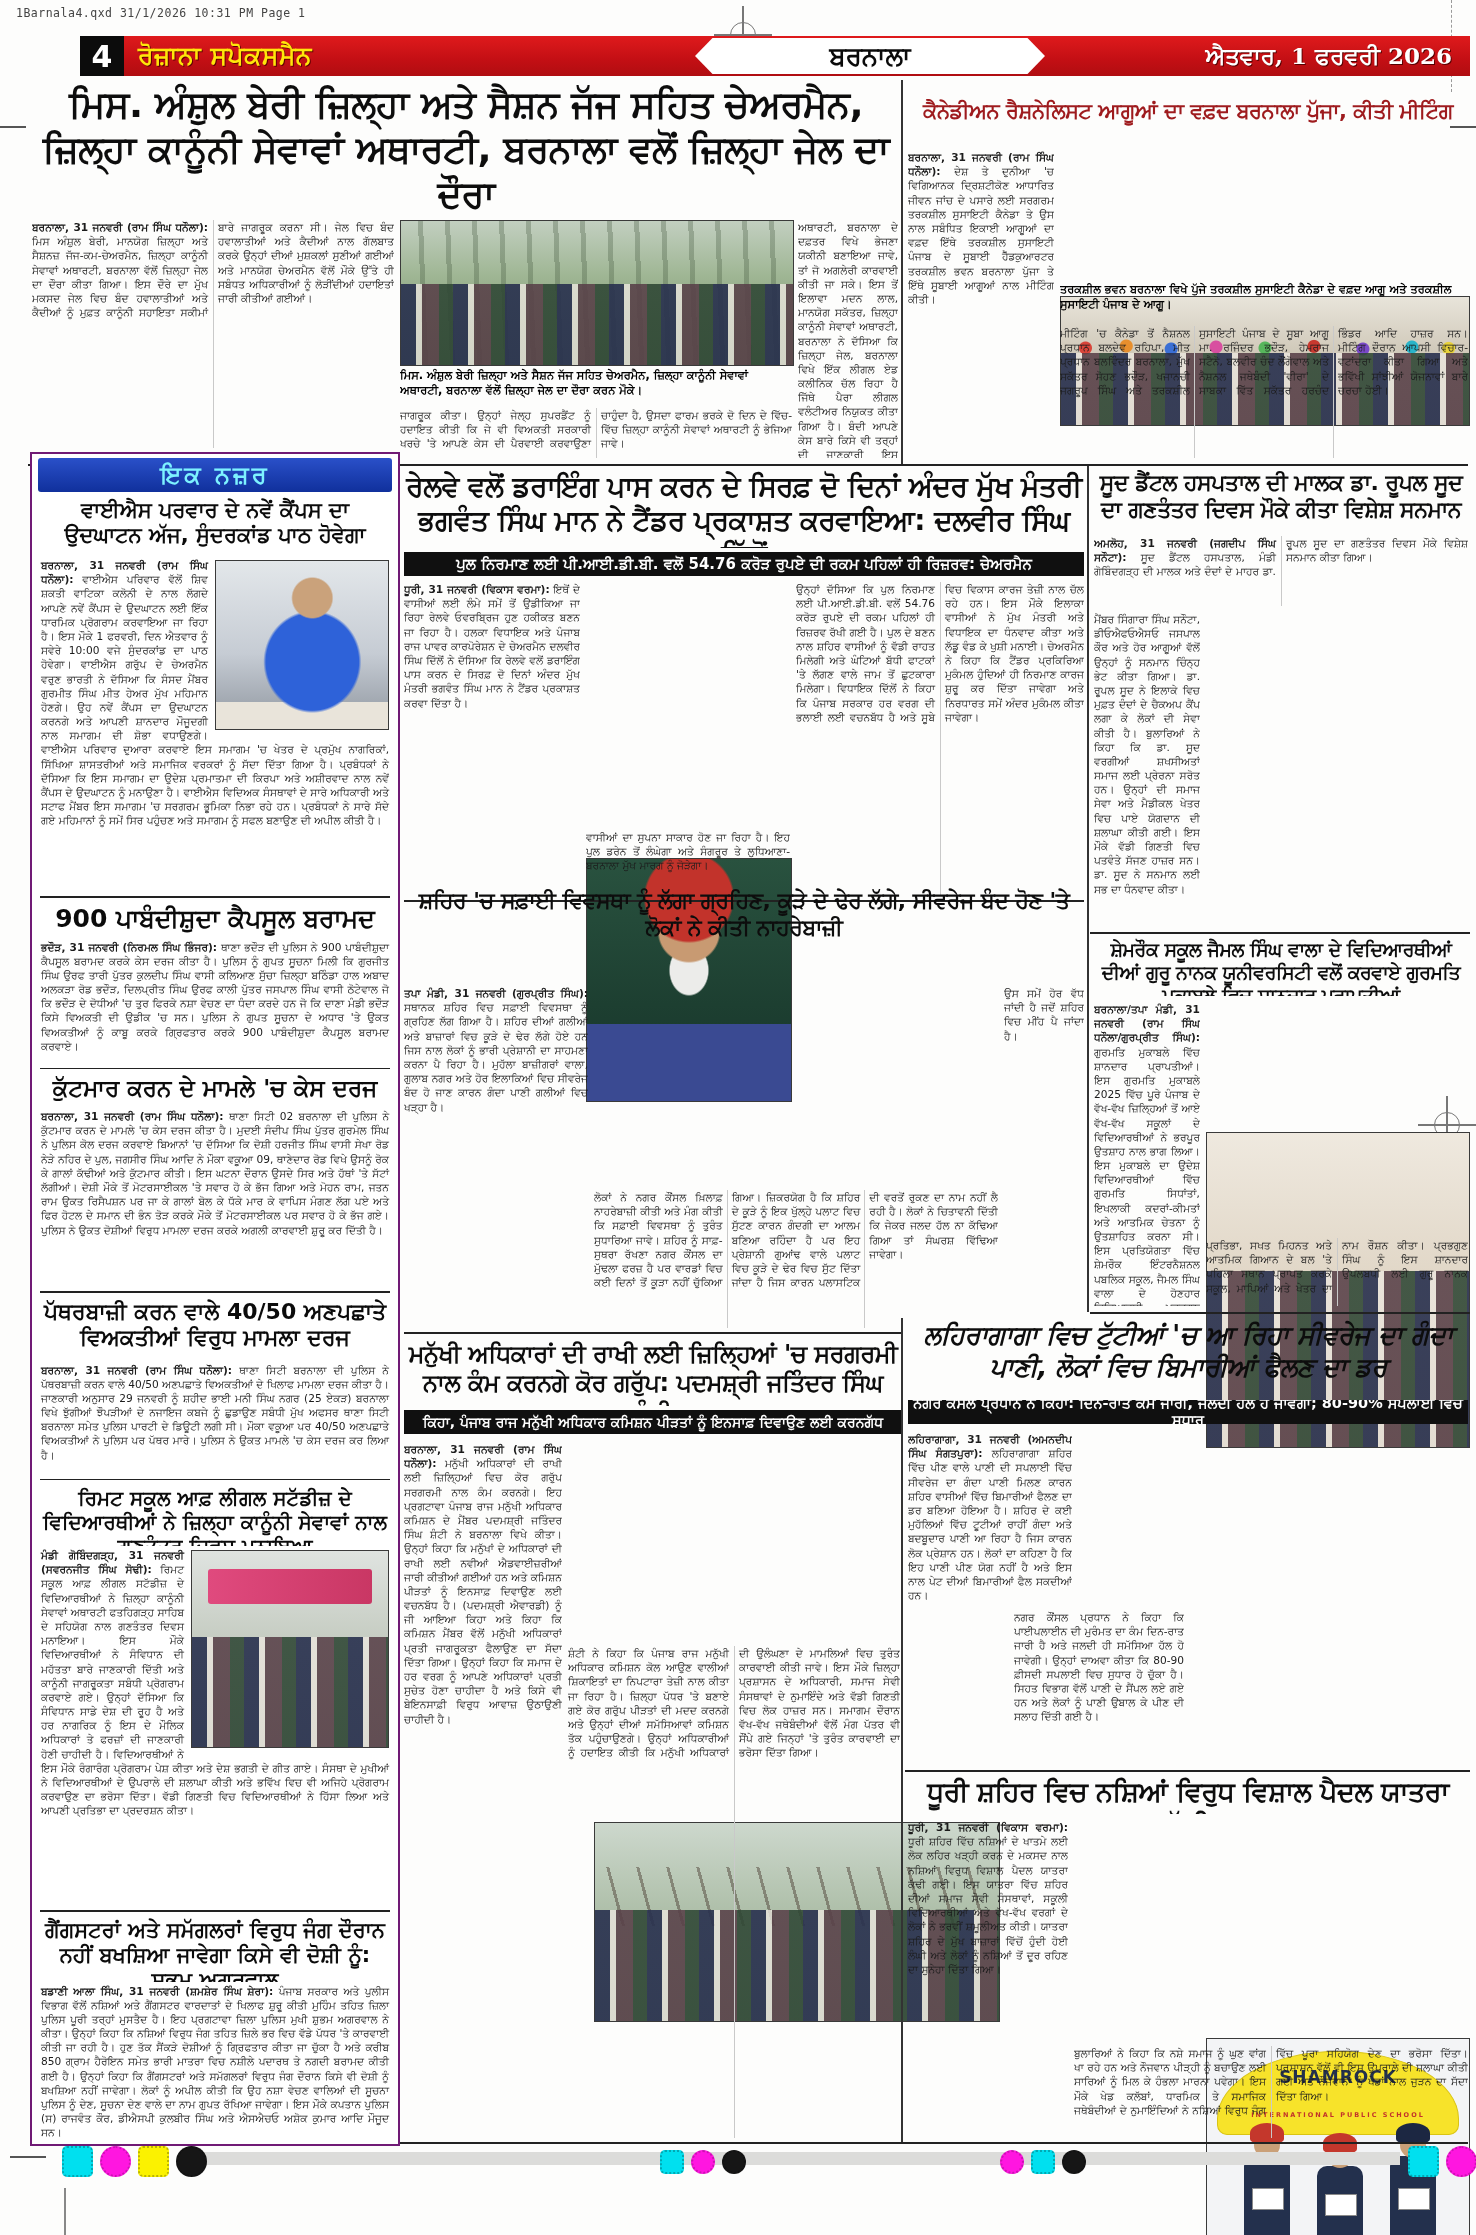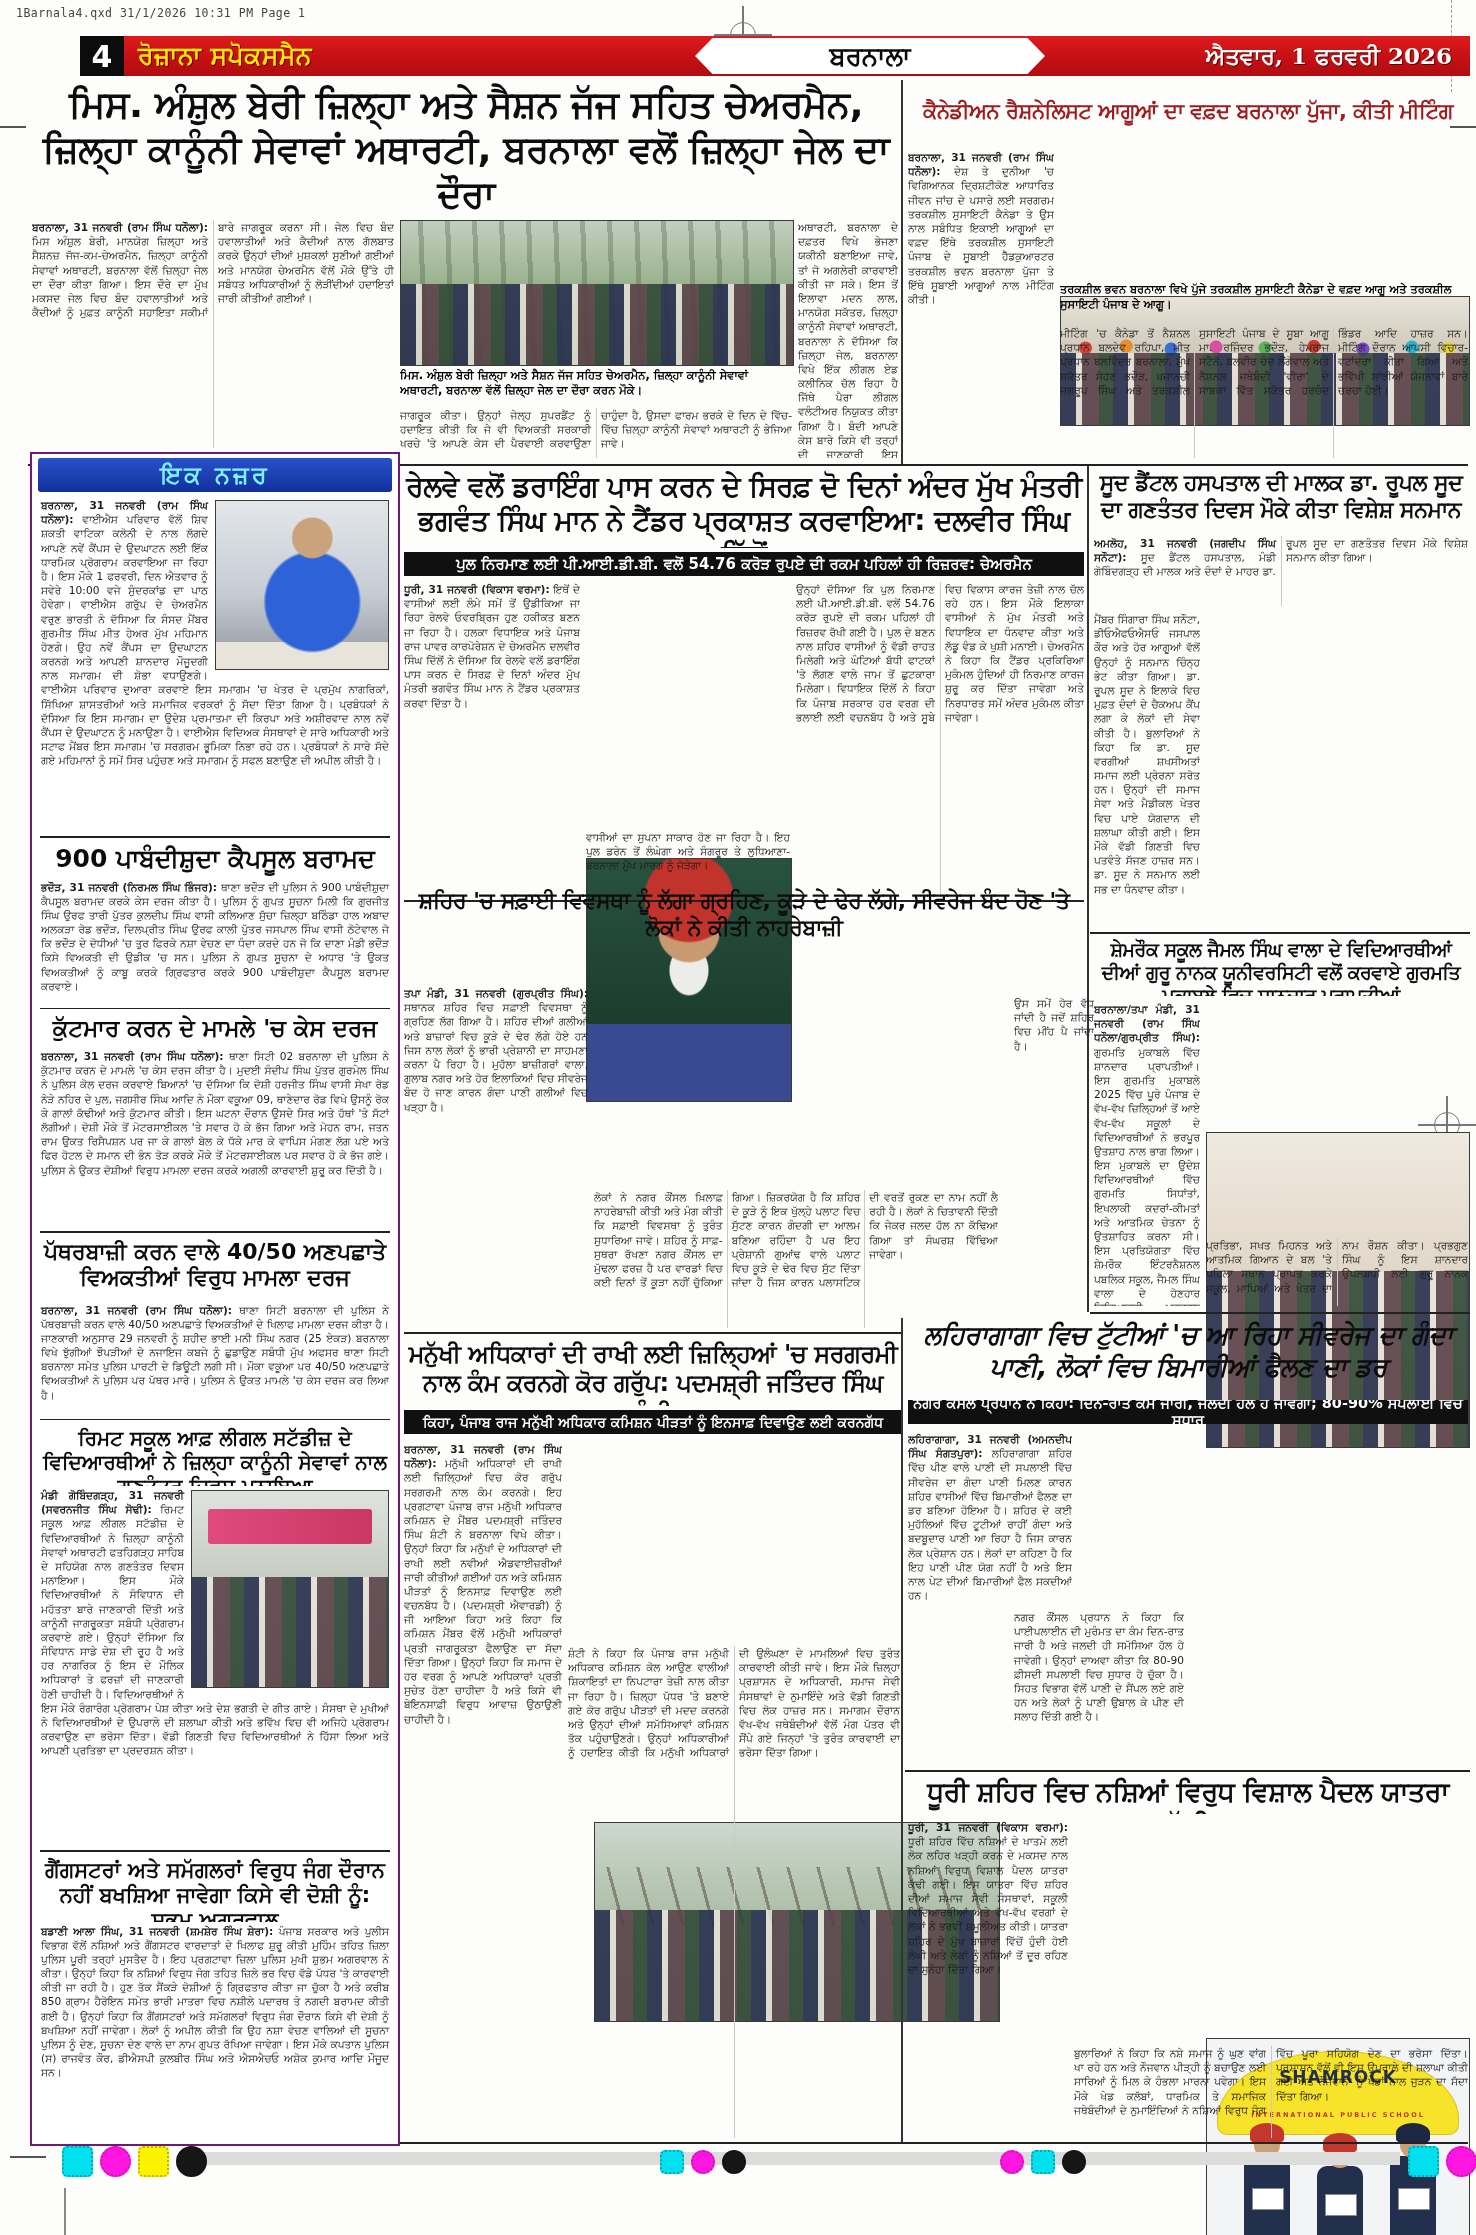--- a/index.html
+++ b/index.html
@@ -149,20 +149,21 @@
   </p>
   <div class="abs photo ph-canada crowd" style="left:1060px;top:150px;width:408px;height:128px;"></div>
   <div class="abs caption" style="left:1060px;top:282px;width:408px;height:40px;">ਤਰਕਸ਼ੀਲ ਭਵਨ ਬਰਨਾਲਾ ਵਿਖੇ ਪੁੱਜੇ ਤਰਕਸ਼ੀਲ ਸੁਸਾਇਟੀ ਕੈਨੇਡਾ ਦੇ ਵਫ਼ਦ ਆਗੂ ਅਤੇ ਤਰਕਸ਼ੀਲ ਸੁਸਾਇਟੀ ਪੰਜਾਬ ਦੇ ਆਗੂ।</div>
   <p class="abs body-text cols3" style="left:1060px;top:326px;width:408px;height:132px;margin:0;">ਮੀਟਿੰਗ 'ਚ ਕੈਨੇਡਾ ਤੋਂ ਨੈਸ਼ਨਲ ਪ੍ਰਧਾਨ ਬਲਦੇਵ ਰਹਿਪਾ, ਮੀਤ ਪ੍ਰਧਾਨ ਬਲਵਿੰਦਰ ਬਰਨਾਲਾ, ਮੁੱਖ ਸਕੱਤਰ ਸੋਹਣ ਭਦੌੜ, ਖਜਾਨਚੀ ਜਗਰੂਪ ਸਿੰਘ ਅਤੇ ਤਰਕਸ਼ੀਲ ਸੁਸਾਇਟੀ ਪੰਜਾਬ ਦੇ ਸੂਬਾ ਆਗੂ ਮਾ. ਰਜਿੰਦਰ ਭਦੌੜ, ਹੇਮਰਾਜ ਸਟੈਨੋ, ਬਲਵੀਰ ਚੰਦ ਲੌਂਗੋਵਾਲ ਅਤੇ ਨੈਸ਼ਨਲ ਜਥੇਬੰਦੀ 'ਵੀਰਾ' ਦੇ ਸਾਬਕਾ ਵਿੱਤ ਸਕੱਤਰ ਹਰਚੰਦ ਭਿੰਡਰ ਆਦਿ ਹਾਜ਼ਰ ਸਨ। ਮੀਟਿੰਗ ਦੌਰਾਨ ਆਪਸੀ ਵਿਚਾਰ-ਵਟਾਂਦਰਾ ਕੀਤਾ ਗਿਆ ਅਤੇ ਭਵਿੱਖੀ ਸਾਂਝੀਆਂ ਯੋਜਨਾਵਾਂ ਬਾਰੇ ਚਰਚਾ ਹੋਈ।</p>
 
   <div class="abs hrule" style="left:28px;top:464px;width:1440px;"></div>
 
   <div class="abs ikbox" style="left:30px;top:452px;width:366px;height:1690px;">
     <div class="ikbanner">ਇਕ ਨਜ਼ਰ</div>
 
+    <div class="ikhead" style="font-size:21px;height:56px;">ਵਾਈਐਸ ਪਰਵਾਰ ਦੇ ਨਵੇਂ ਕੈਂਪਸ ਦਾ ਉਦਘਾਟਨ ਅੱਜ, ਸੁੰਦਰਕਾਂਡ ਪਾਠ ਹੋਵੇਗਾ</div>
     <div class="ikbody body-text" style="height:332px;">
       <span class="photo ph-desk floatR" style="display:block;width:172px;height:168px;"></span>
       <b class="dateline">ਬਰਨਾਲਾ, 31 ਜਨਵਰੀ (ਰਾਮ ਸਿੰਘ ਧਨੌਲਾ):</b>
       <span>ਵਾਈਐਸ ਪਰਿਵਾਰ ਵੱਲੋਂ ਸ਼ਿਵ ਸ਼ਕਤੀ ਵਾਟਿਕਾ ਕਲੋਨੀ ਦੇ ਨਾਲ ਲੱਗਦੇ ਆਪਣੇ ਨਵੇਂ ਕੈਂਪਸ ਦੇ ਉਦਘਾਟਨ ਲਈ ਇੱਕ ਧਾਰਮਿਕ ਪ੍ਰੋਗਰਾਮ ਕਰਵਾਇਆ ਜਾ ਰਿਹਾ ਹੈ। ਇਸ ਮੌਕੇ 1 ਫਰਵਰੀ, ਦਿਨ ਐਤਵਾਰ ਨੂੰ ਸਵੇਰੇ 10:00 ਵਜੇ ਸੁੰਦਰਕਾਂਡ ਦਾ ਪਾਠ ਹੋਵੇਗਾ। ਵਾਈਐਸ ਗਰੁੱਪ ਦੇ ਚੇਅਰਮੈਨ ਵਰੁਣ ਭਾਰਤੀ ਨੇ ਦੱਸਿਆ ਕਿ ਸੰਸਦ ਮੈਂਬਰ ਗੁਰਮੀਤ ਸਿੰਘ ਮੀਤ ਹੇਅਰ ਮੁੱਖ ਮਹਿਮਾਨ ਹੋਣਗੇ। ਉਹ ਨਵੇਂ ਕੈਂਪਸ ਦਾ ਉਦਘਾਟਨ ਕਰਨਗੇ ਅਤੇ ਆਪਣੀ ਸ਼ਾਨਦਾਰ ਮੌਜੂਦਗੀ ਨਾਲ ਸਮਾਗਮ ਦੀ ਸ਼ੋਭਾ ਵਧਾਉਣਗੇ। ਵਾਈਐਸ ਪਰਿਵਾਰ ਦੁਆਰਾ ਕਰਵਾਏ ਇਸ ਸਮਾਗਮ 'ਚ ਖੇਤਰ ਦੇ ਪ੍ਰਮੁੱਖ ਨਾਗਰਿਕਾਂ, ਸਿੱਖਿਆ ਸ਼ਾਸਤਰੀਆਂ ਅਤੇ ਸਮਾਜਿਕ ਵਰਕਰਾਂ ਨੂੰ ਸੱਦਾ ਦਿੱਤਾ ਗਿਆ ਹੈ। ਪ੍ਰਬੰਧਕਾਂ ਨੇ ਦੱਸਿਆ ਕਿ ਇਸ ਸਮਾਗਮ ਦਾ ਉਦੇਸ਼ ਪ੍ਰਮਾਤਮਾ ਦੀ ਕਿਰਪਾ ਅਤੇ ਅਸ਼ੀਰਵਾਦ ਨਾਲ ਨਵੇਂ ਕੈਂਪਸ ਦੇ ਉਦਘਾਟਨ ਨੂੰ ਮਨਾਉਣਾ ਹੈ। ਵਾਈਐਸ ਵਿਦਿਅਕ ਸੰਸਥਾਵਾਂ ਦੇ ਸਾਰੇ ਅਧਿਕਾਰੀ ਅਤੇ ਸਟਾਫ ਮੈਂਬਰ ਇਸ ਸਮਾਗਮ 'ਚ ਸਰਗਰਮ ਭੂਮਿਕਾ ਨਿਭਾ ਰਹੇ ਹਨ। ਪ੍ਰਬੰਧਕਾਂ ਨੇ ਸਾਰੇ ਸੱਦੇ ਗਏ ਮਹਿਮਾਨਾਂ ਨੂੰ ਸਮੇਂ ਸਿਰ ਪਹੁੰਚਣ ਅਤੇ ਸਮਾਗਮ ਨੂੰ ਸਫਲ ਬਣਾਉਣ ਦੀ ਅਪੀਲ ਕੀਤੀ ਹੈ।</span>
     </div>
     <div class="iksep"></div>
 
     <div class="ikhead" style="font-size:25px;height:32px;">900 ਪਾਬੰਦੀਸ਼ੁਦਾ ਕੈਪਸੂਲ ਬਰਾਮਦ</div>
     <div class="ikbody body-text" style="height:122px;">
       <b class="dateline">ਭਦੌੜ, 31 ਜਨਵਰੀ (ਨਿਰਮਲ ਸਿੰਘ ਭਿੰਜਰ):</b>
@@ -219,21 +220,21 @@
   <p class="abs body-text" style="left:1094px;top:612px;width:106px;height:314px;margin:0;">ਮੈਂਬਰ ਸਿੰਗਾਰਾ ਸਿੰਘ ਸਨੌਟਾ, ਡੀਓਐਫਓਐਸਓ ਜਸਪਾਲ ਕੌਰ ਅਤੇ ਹੋਰ ਆਗੂਆਂ ਵੱਲੋਂ ਉਨ੍ਹਾਂ ਨੂੰ ਸਨਮਾਨ ਚਿੰਨ੍ਹ ਭੇਟ ਕੀਤਾ ਗਿਆ। ਡਾ. ਰੂਪਲ ਸੂਦ ਨੇ ਇਲਾਕੇ ਵਿਚ ਮੁਫ਼ਤ ਦੰਦਾਂ ਦੇ ਚੈਕਅਪ ਕੈਂਪ ਲਗਾ ਕੇ ਲੋਕਾਂ ਦੀ ਸੇਵਾ ਕੀਤੀ ਹੈ। ਬੁਲਾਰਿਆਂ ਨੇ ਕਿਹਾ ਕਿ ਡਾ. ਸੂਦ ਵਰਗੀਆਂ ਸ਼ਖਸੀਅਤਾਂ ਸਮਾਜ ਲਈ ਪ੍ਰੇਰਨਾ ਸਰੋਤ ਹਨ। ਉਨ੍ਹਾਂ ਦੀ ਸਮਾਜ ਸੇਵਾ ਅਤੇ ਮੈਡੀਕਲ ਖੇਤਰ ਵਿਚ ਪਾਏ ਯੋਗਦਾਨ ਦੀ ਸ਼ਲਾਘਾ ਕੀਤੀ ਗਈ। ਇਸ ਮੌਕੇ ਵੱਡੀ ਗਿਣਤੀ ਵਿਚ ਪਤਵੰਤੇ ਸੱਜਣ ਹਾਜ਼ਰ ਸਨ। ਡਾ. ਸੂਦ ਨੇ ਸਨਮਾਨ ਲਈ ਸਭ ਦਾ ਧੰਨਵਾਦ ਕੀਤਾ।</p>
   <div class="abs photo ph-sood crowd" style="left:1206px;top:612px;width:262px;height:314px;"></div>
   <div class="abs hrule" style="left:1090px;top:932px;width:380px;height:1.5px;"></div>
 
   <div class="abs headline" style="left:404px;top:888px;width:680px;height:74px;font-size:22px;">ਸ਼ਹਿਰ 'ਚ ਸਫ਼ਾਈ ਵਿਵਸਥਾ ਨੂੰ ਲੱਗਾ ਗ੍ਰਹਿਣ, ਕੂੜੇ ਦੇ ਢੇਰ ਲੱਗੇ, ਸੀਵਰੇਜ ਬੰਦ ਹੋਣ 'ਤੇ ਲੋਕਾਂ ਨੇ ਕੀਤੀ ਨਾਹਰੇਬਾਜ਼ੀ</div>
   <p class="abs body-text" style="left:404px;top:986px;width:184px;height:342px;margin:0;">
     <b class="dateline">ਤਪਾ ਮੰਡੀ, 31 ਜਨਵਰੀ (ਗੁਰਪ੍ਰੀਤ ਸਿੰਘ):</b>
     <span>ਸਥਾਨਕ ਸ਼ਹਿਰ ਵਿਚ ਸਫ਼ਾਈ ਵਿਵਸਥਾ ਨੂੰ ਗ੍ਰਹਿਣ ਲੱਗ ਗਿਆ ਹੈ। ਸ਼ਹਿਰ ਦੀਆਂ ਗਲੀਆਂ ਅਤੇ ਬਾਜ਼ਾਰਾਂ ਵਿਚ ਕੂੜੇ ਦੇ ਢੇਰ ਲੱਗੇ ਹੋਏ ਹਨ ਜਿਸ ਨਾਲ ਲੋਕਾਂ ਨੂੰ ਭਾਰੀ ਪ੍ਰੇਸ਼ਾਨੀ ਦਾ ਸਾਹਮਣਾ ਕਰਨਾ ਪੈ ਰਿਹਾ ਹੈ। ਮੁਹੱਲਾ ਬਾਜ਼ੀਗਰਾਂ ਵਾਲਾ, ਗੁਲਾਬ ਨਗਰ ਅਤੇ ਹੋਰ ਇਲਾਕਿਆਂ ਵਿਚ ਸੀਵਰੇਜ ਬੰਦ ਹੋ ਜਾਣ ਕਾਰਨ ਗੰਦਾ ਪਾਣੀ ਗਲੀਆਂ ਵਿਚ ਖੜ੍ਹਾ ਹੈ।</span>
   </p>
   <div class="abs photo ph-protest crowd" style="left:594px;top:986px;width:404px;height:198px;"></div>
-  <p class="abs body-text" style="left:1004px;top:986px;width:80px;height:342px;margin:10px;">ਉਸ ਸਮੇਂ ਹੋਰ ਵੱਧ ਜਾਂਦੀ ਹੈ ਜਦੋਂ ਸ਼ਹਿਰ ਵਿਚ ਮੀਂਹ ਪੈ ਜਾਂਦਾ ਹੈ।</p>
+  <p class="abs body-text" style="left:1004px;top:986px;width:80px;height:342px;margin:0;">ਉਸ ਸਮੇਂ ਹੋਰ ਵੱਧ ਜਾਂਦੀ ਹੈ ਜਦੋਂ ਸ਼ਹਿਰ ਵਿਚ ਮੀਂਹ ਪੈ ਜਾਂਦਾ ਹੈ।</p>
   <p class="abs body-text cols3" style="left:594px;top:1190px;width:404px;height:138px;margin:0;">ਲੋਕਾਂ ਨੇ ਨਗਰ ਕੌਂਸਲ ਖ਼ਿਲਾਫ਼ ਨਾਹਰੇਬਾਜ਼ੀ ਕੀਤੀ ਅਤੇ ਮੰਗ ਕੀਤੀ ਕਿ ਸਫ਼ਾਈ ਵਿਵਸਥਾ ਨੂੰ ਤੁਰੰਤ ਸੁਧਾਰਿਆ ਜਾਵੇ। ਸ਼ਹਿਰ ਨੂੰ ਸਾਫ਼-ਸੁਥਰਾ ਰੱਖਣਾ ਨਗਰ ਕੌਂਸਲ ਦਾ ਮੁੱਢਲਾ ਫਰਜ਼ ਹੈ ਪਰ ਵਾਰਡਾਂ ਵਿਚ ਕਈ ਦਿਨਾਂ ਤੋਂ ਕੂੜਾ ਨਹੀਂ ਚੁੱਕਿਆ ਗਿਆ। ਜ਼ਿਕਰਯੋਗ ਹੈ ਕਿ ਸ਼ਹਿਰ ਦੇ ਕੂੜੇ ਨੂੰ ਇਕ ਖੁੱਲ੍ਹੇ ਪਲਾਟ ਵਿਚ ਸੁੱਟਣ ਕਾਰਨ ਗੰਦਗੀ ਦਾ ਆਲਮ ਬਣਿਆ ਰਹਿੰਦਾ ਹੈ ਪਰ ਇਹ ਪ੍ਰੇਸ਼ਾਨੀ ਗੁਆਂਢ ਵਾਲੇ ਪਲਾਟ ਵਿਚ ਕੂੜੇ ਦੇ ਢੇਰ ਵਿਚ ਸੁੱਟ ਦਿੱਤਾ ਜਾਂਦਾ ਹੈ ਜਿਸ ਕਾਰਨ ਪਲਾਸਟਿਕ ਦੀ ਵਰਤੋਂ ਰੁਕਣ ਦਾ ਨਾਮ ਨਹੀਂ ਲੈ ਰਹੀ ਹੈ। ਲੋਕਾਂ ਨੇ ਚਿਤਾਵਨੀ ਦਿੱਤੀ ਕਿ ਜੇਕਰ ਜਲਦ ਹੱਲ ਨਾ ਕੱਢਿਆ ਗਿਆ ਤਾਂ ਸੰਘਰਸ਼ ਵਿੱਢਿਆ ਜਾਵੇਗਾ।</p>
   <div class="abs hrule" style="left:404px;top:1332px;width:498px;height:1.5px;"></div>
 
   <div class="abs headline" style="left:1094px;top:938px;width:374px;height:58px;font-size:19px;">ਸ਼ੇਮਰੌਕ ਸਕੂਲ ਜੈਮਲ ਸਿੰਘ ਵਾਲਾ ਦੇ ਵਿਦਿਆਰਥੀਆਂ ਦੀਆਂ ਗੁਰੂ ਨਾਨਕ ਯੂਨੀਵਰਸਿਟੀ ਵਲੋਂ ਕਰਵਾਏ ਗੁਰਮਤਿ ਮੁਕਾਬਲੇ ਵਿਚ ਸ਼ਾਨਦਾਰ ਪ੍ਰਾਪਤੀਆਂ</div>
   <p class="abs body-text" style="left:1094px;top:1002px;width:106px;height:304px;margin:0;">
     <b class="dateline">ਬਰਨਾਲਾ/ਤਪਾ ਮੰਡੀ, 31 ਜਨਵਰੀ (ਰਾਮ ਸਿੰਘ ਧਨੌਲਾ/ਗੁਰਪ੍ਰੀਤ ਸਿੰਘ):</b>
     <span>ਗੁਰਮਤਿ ਮੁਕਾਬਲੇ ਵਿੱਚ ਸ਼ਾਨਦਾਰ ਪ੍ਰਾਪਤੀਆਂ। ਇਸ ਗੁਰਮਤਿ ਮੁਕਾਬਲੇ 2025 ਵਿੱਚ ਪੂਰੇ ਪੰਜਾਬ ਦੇ ਵੱਖ-ਵੱਖ ਜ਼ਿਲ੍ਹਿਆਂ ਤੋਂ ਆਏ ਵੱਖ-ਵੱਖ ਸਕੂਲਾਂ ਦੇ ਵਿਦਿਆਰਥੀਆਂ ਨੇ ਭਰਪੂਰ ਉਤਸ਼ਾਹ ਨਾਲ ਭਾਗ ਲਿਆ। ਇਸ ਮੁਕਾਬਲੇ ਦਾ ਉਦੇਸ਼ ਵਿਦਿਆਰਥੀਆਂ ਵਿੱਚ ਗੁਰਮਤਿ ਸਿਧਾਂਤਾਂ, ਇਖਲਾਕੀ ਕਦਰਾਂ-ਕੀਮਤਾਂ ਅਤੇ ਆਤਮਿਕ ਚੇਤਨਾ ਨੂੰ ਉਤਸ਼ਾਹਿਤ ਕਰਨਾ ਸੀ। ਇਸ ਪ੍ਰਤਿਯੋਗਤਾ ਵਿੱਚ ਸ਼ੇਮਰੌਕ ਇੰਟਰਨੈਸ਼ਨਲ ਪਬਲਿਕ ਸਕੂਲ, ਜੈਮਲ ਸਿੰਘ ਵਾਲਾ ਦੇ ਹੋਣਹਾਰ ਵਿਦਿਆਰਥੀ ਪ੍ਰਭਗੁਣ ਸਿੰਘ ਨੇ ਆਪਣੀ ਬੇਮਿਸਾਲ</span>
   </p>
   <div class="abs photo ph-shamrock" style="left:1206px;top:1002px;width:262px;height:230px;">
     <div class="sham-arch">

